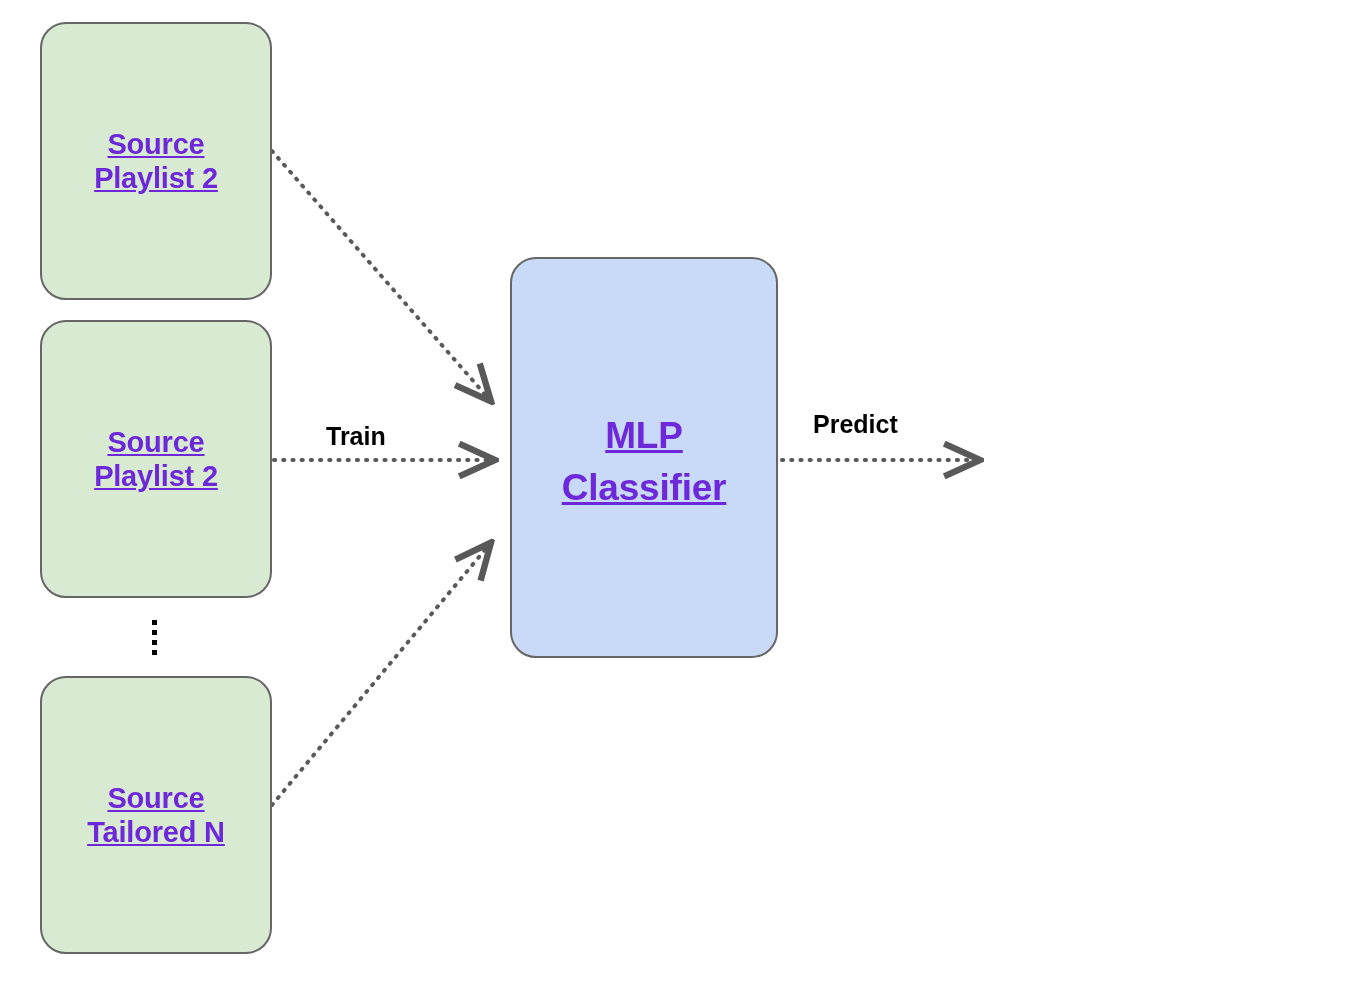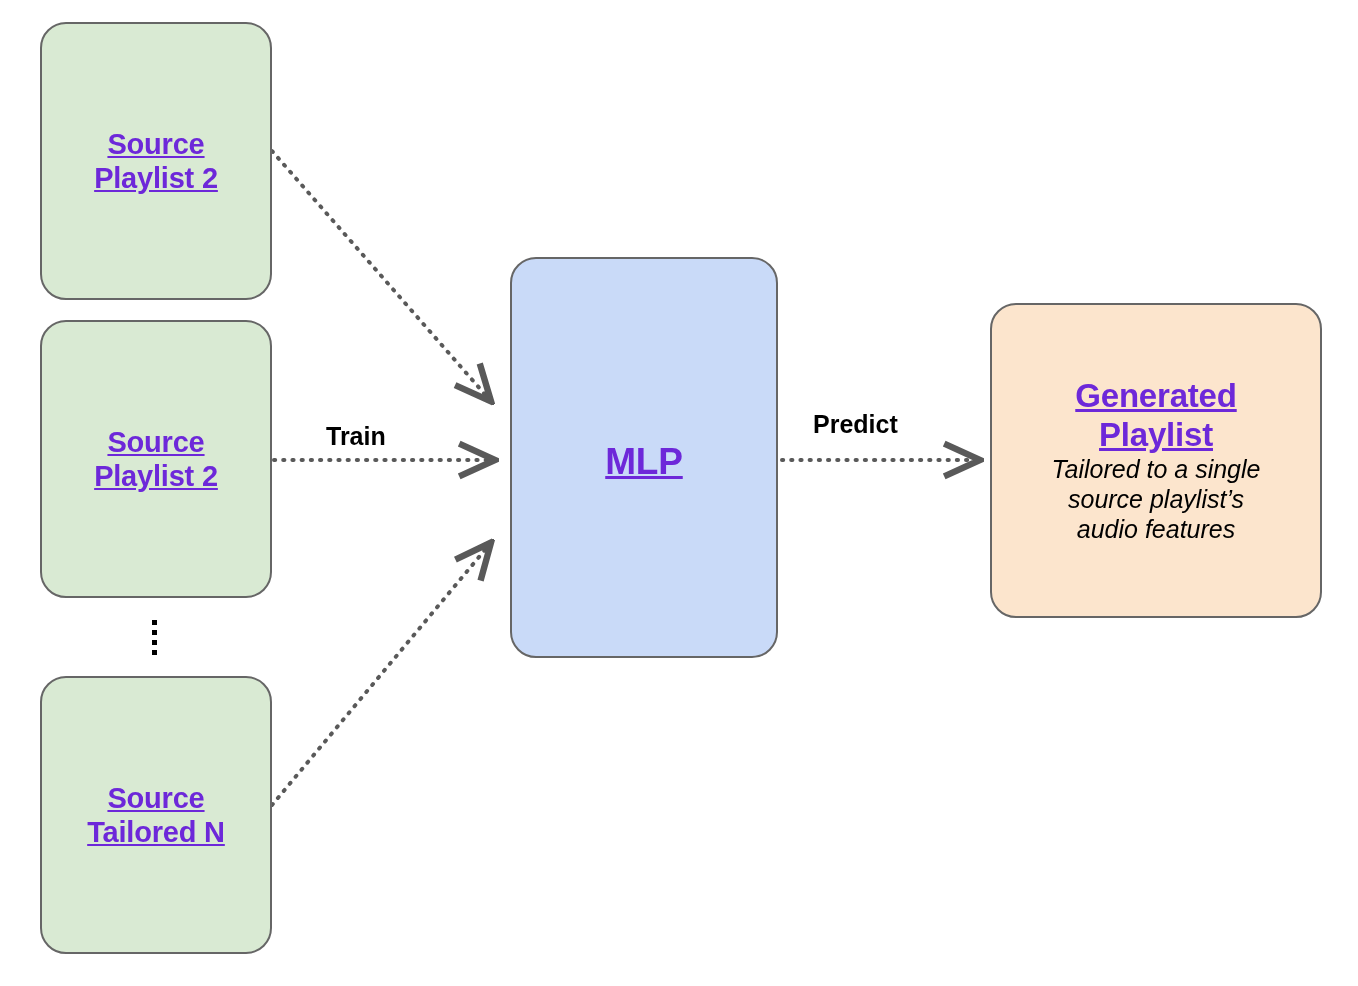--- a/index.html
+++ b/index.html
@@ -122,27 +122,21 @@
     <i></i>
   </div>
 
   <div class="node node-source" style="left:40px; top:676px; width:232px; height:278px;">
     <div class="node-title src-title">Source</div>
     <div class="node-title src-title">Tailored N</div>
   </div>
 
   <div class="node node-model" style="left:510px; top:257px; width:268px; height:401px;">
     <div class="node-title model-title">MLP</div>
+    <div class="node-title model-title">Classifier</div>
   </div>
 
-  <div class="node node-output" style="left:990px; top:303px; width:332px; height:315px;">
-    <div class="node-title out-title">Generated</div>
-    <div class="node-title out-title">Playlist</div>
-    <div class="node-sub">Tailored to a single</div>
-    <div class="node-sub">source playlist’s</div>
-    <div class="node-sub">audio features</div>
-  </div>
 
   <div class="edge-label" style="left:326px; top:422px;">Train</div>
 
   <div class="edge-label" style="left:813px; top:410px;">Predict</div>
 
 </div>
 
 </body></html>

